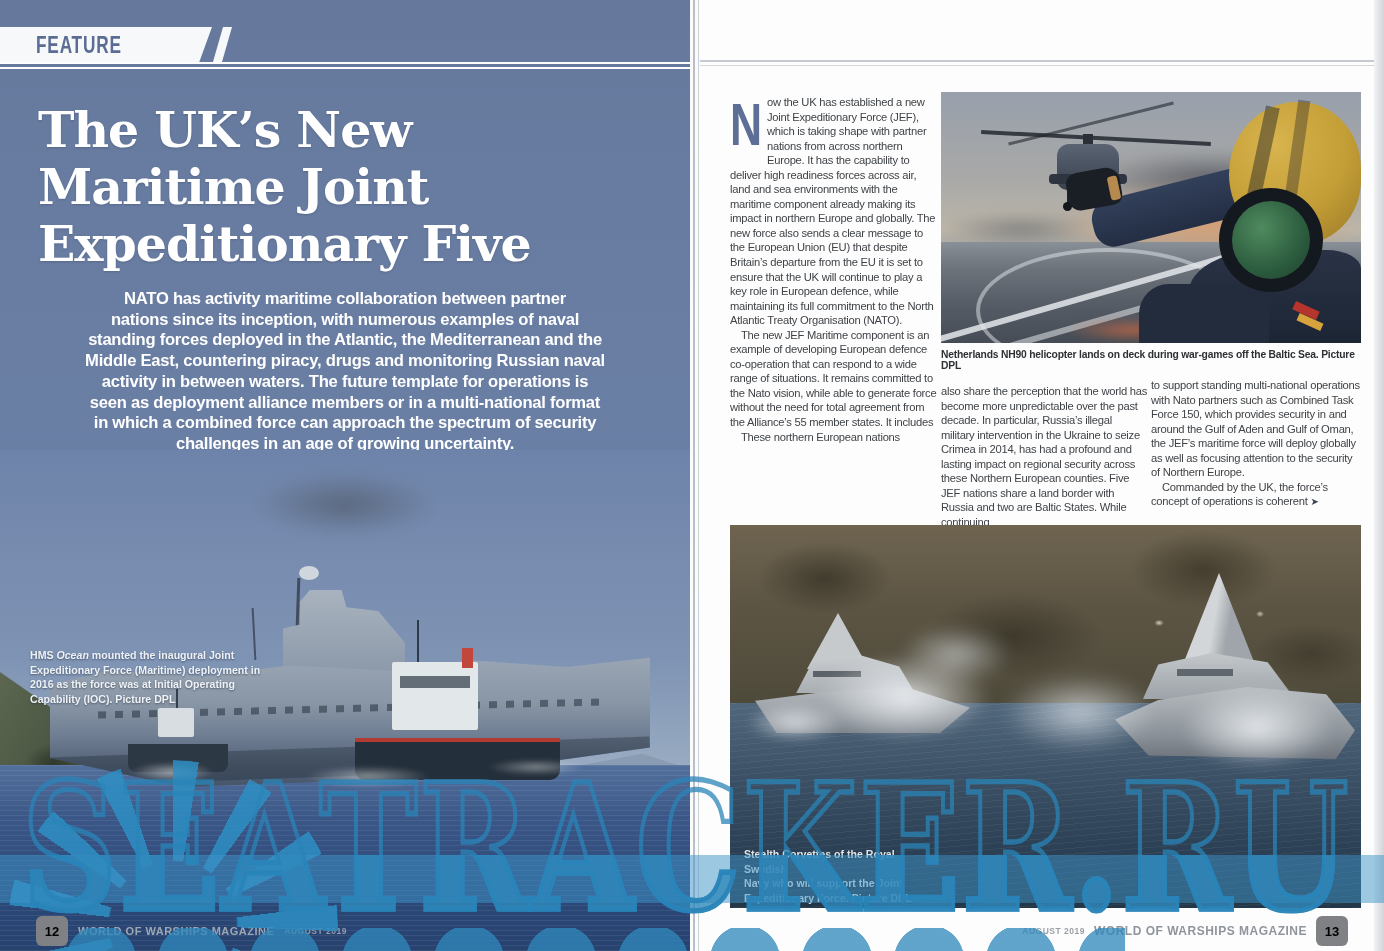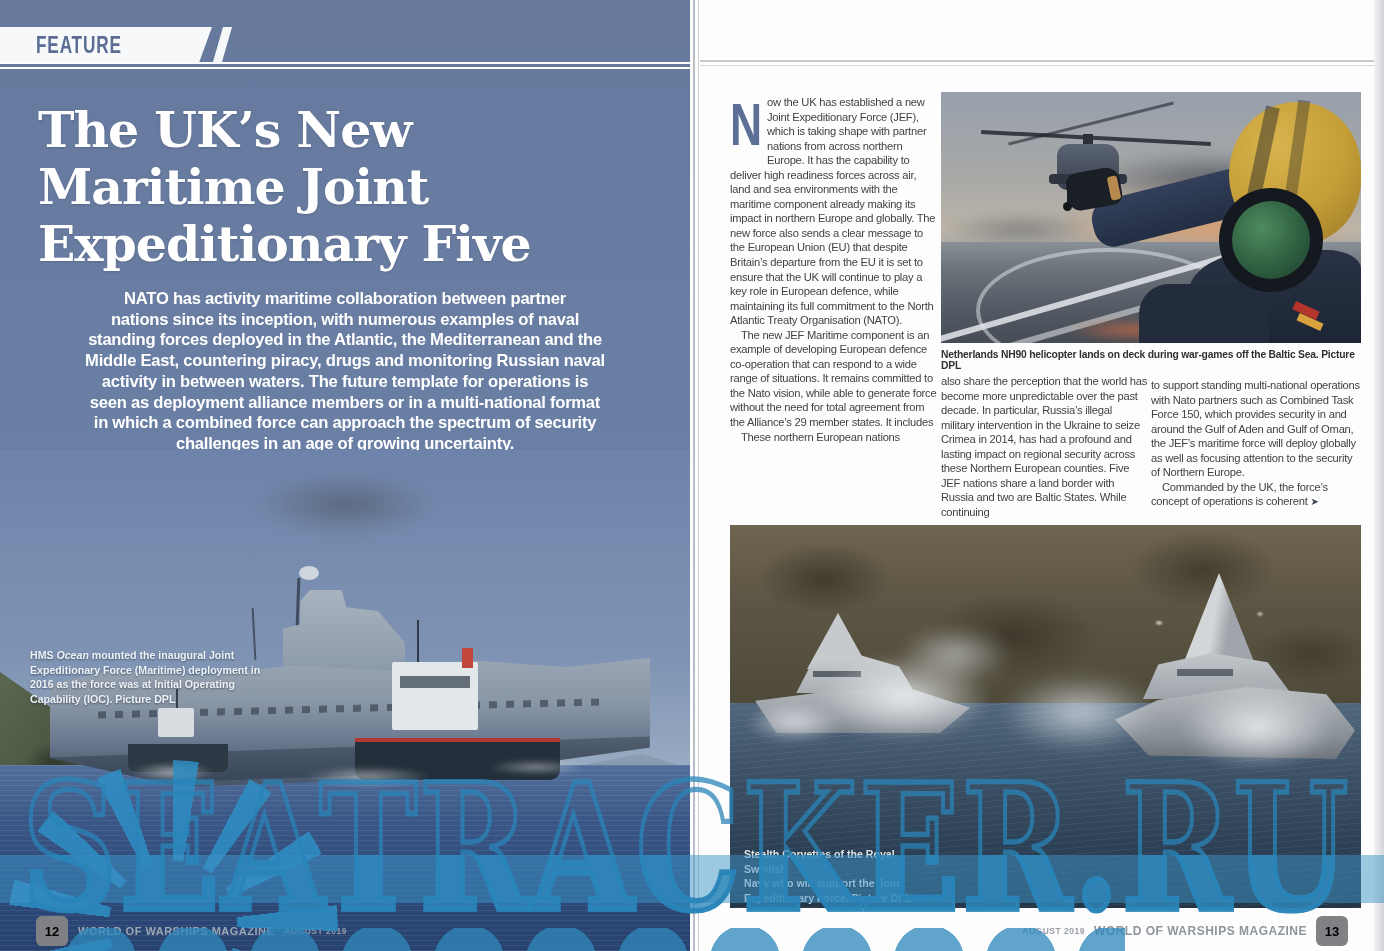--- a/index.html
+++ b/index.html
@@ -111,21 +111,21 @@
   .page-right { position:absolute; left:700px; top:0; width:684px; height:951px; background:#fdfdfd; overflow:hidden;
     color:#3f4347; }
   .rp-rule { position:absolute; left:0; top:60px; width:684px; height:7px; }
   .rp-rule::before { content:""; position:absolute; left:0; top:0; width:100%; height:2px; background:#c6cad0; }
   .rp-rule::after  { content:""; position:absolute; left:0; top:5px; width:100%; height:1px; background:#d4d8dd; }
   .right-edge { position:absolute; right:0; top:0; width:10px; height:951px;
     background:linear-gradient(90deg,#f2f3f4, #d2d4d7); }
   .col { position:absolute; font-size:11.2px; line-height:14.55px; letter-spacing:-0.25px; color:#3f4347; }
   .col p + p { text-indent:11px; }
   .col1 { left:30px;  top:95px;  width:209px; }
-  .col2 { left:241px; top:374px; width:207px; }
+  .col2 { left:241px; top:384px; width:207px; }
   .col3 { left:451px; top:378px; width:212px; }
   .dropcap {
     float:left; width:30px; height:57px; margin:3px 7px 0 0;
     font-size:57px; line-height:51px; font-weight:700; color:#5e6f97;
     transform:scale(0.78,1.05); transform-origin:left top;
   }
   .cont-arrow { color:#3c4450; font-size:10px; }
 
   
   .photo-heli { position:absolute; left:241px; top:92px; width:420px; height:251px; overflow:hidden; }
@@ -319,21 +319,21 @@
   <div class="gutter"></div>
   <div class="gutter-rule1"></div>
   <div class="gutter-rule2"></div>
 
   <section class="page-right">
     <div class="rp-rule"></div>
     <div class="right-edge"></div>
 
     <div class="col col1">
       <p><span class="dropcap">N</span><span>ow the UK has established a new Joint Expeditionary Force (JEF), which is taking shape with partner nations from across northern Europe. It has the capability to deliver high readiness forces across air, land and sea environments with the maritime component already making its impact in northern Europe and globally. The new force also sends a clear message to the European Union (EU) that despite Britain’s departure from the EU it is set to ensure that the UK will continue to play a key role in European defence, while maintaining its full commitment to the North Atlantic Treaty Organisation (NATO).</span></p>
-      <p>The new JEF Maritime component is an example of developing European defence co-operation that can respond to a wide range of situations. It remains committed to the Nato vision, while able to generate force without the need for total agreement from the Alliance’s 29 member states. It includes</p>
+      <p>The new JEF Maritime component is an example of developing European defence co-operation that can respond to a wide range of situations. It remains committed to the Nato vision, while able to generate force without the need for total agreement from the Alliance’s 55 member states. It includes</p>
       <p>These northern European nations</p>
     </div>
 
     <figure class="photo-heli">
       <div class="h-sky"></div>
       <div class="h-cloud1"></div>
       <div class="h-cloud2"></div>
       <div class="h-warm"></div>
       <div class="h-deck">
         <div class="h-circle"></div>

